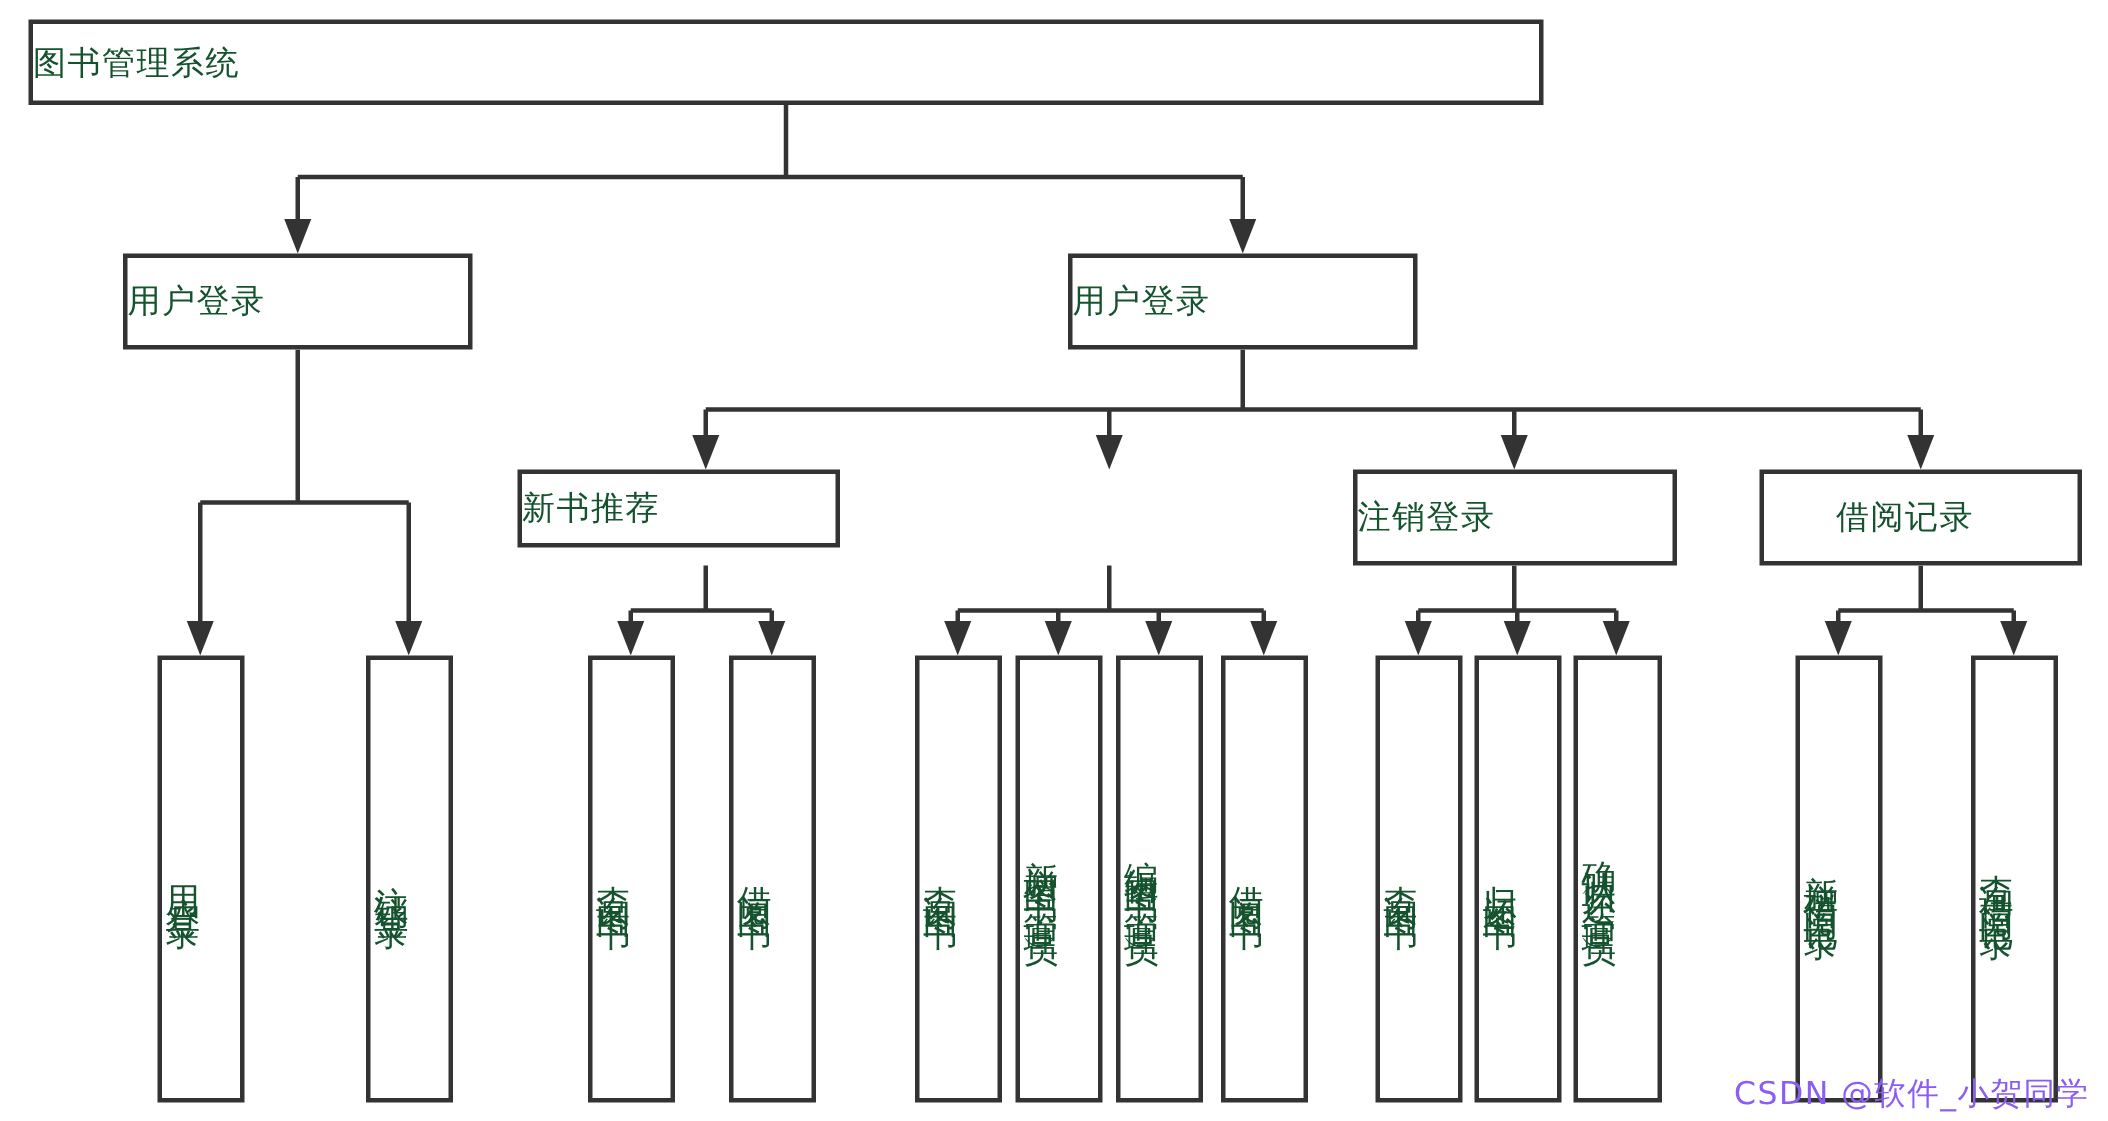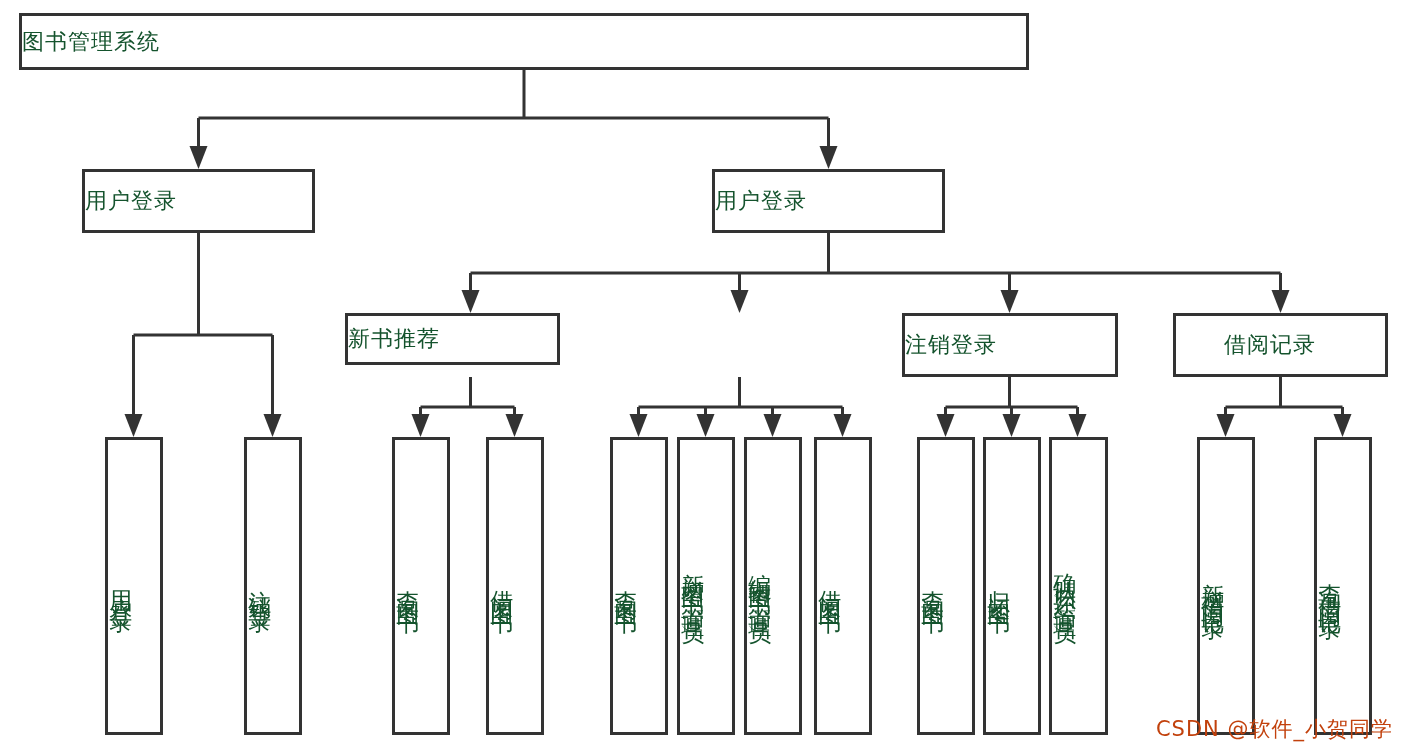--- a/index.html
+++ b/index.html
@@ -15,21 +15,21 @@
     color:#14532d;
   }
   .box.h{font-size:22px;letter-spacing:1px;white-space:nowrap;}
   .box.v{font-size:23px;}
   .box.v .vt{
     writing-mode:vertical-rl;text-orientation:mixed;
     letter-spacing:7px;line-height:1.1;
   }
   .watermark{
     position:absolute;right:12px;bottom:4px;z-index:3;
-    color:#c2410c;font-size:21px;letter-spacing:1px;white-space:nowrap;
+    color:#8b5cf6;font-size:21px;letter-spacing:1px;white-space:nowrap;
   }
 </style>
 </head>
 <body>
 
 <div class="canvas">
 
   <svg class="lines" width="1405" height="747" viewBox="0 0 1405 747">
     <g stroke="#333333" stroke-width="3" fill="none">
 

